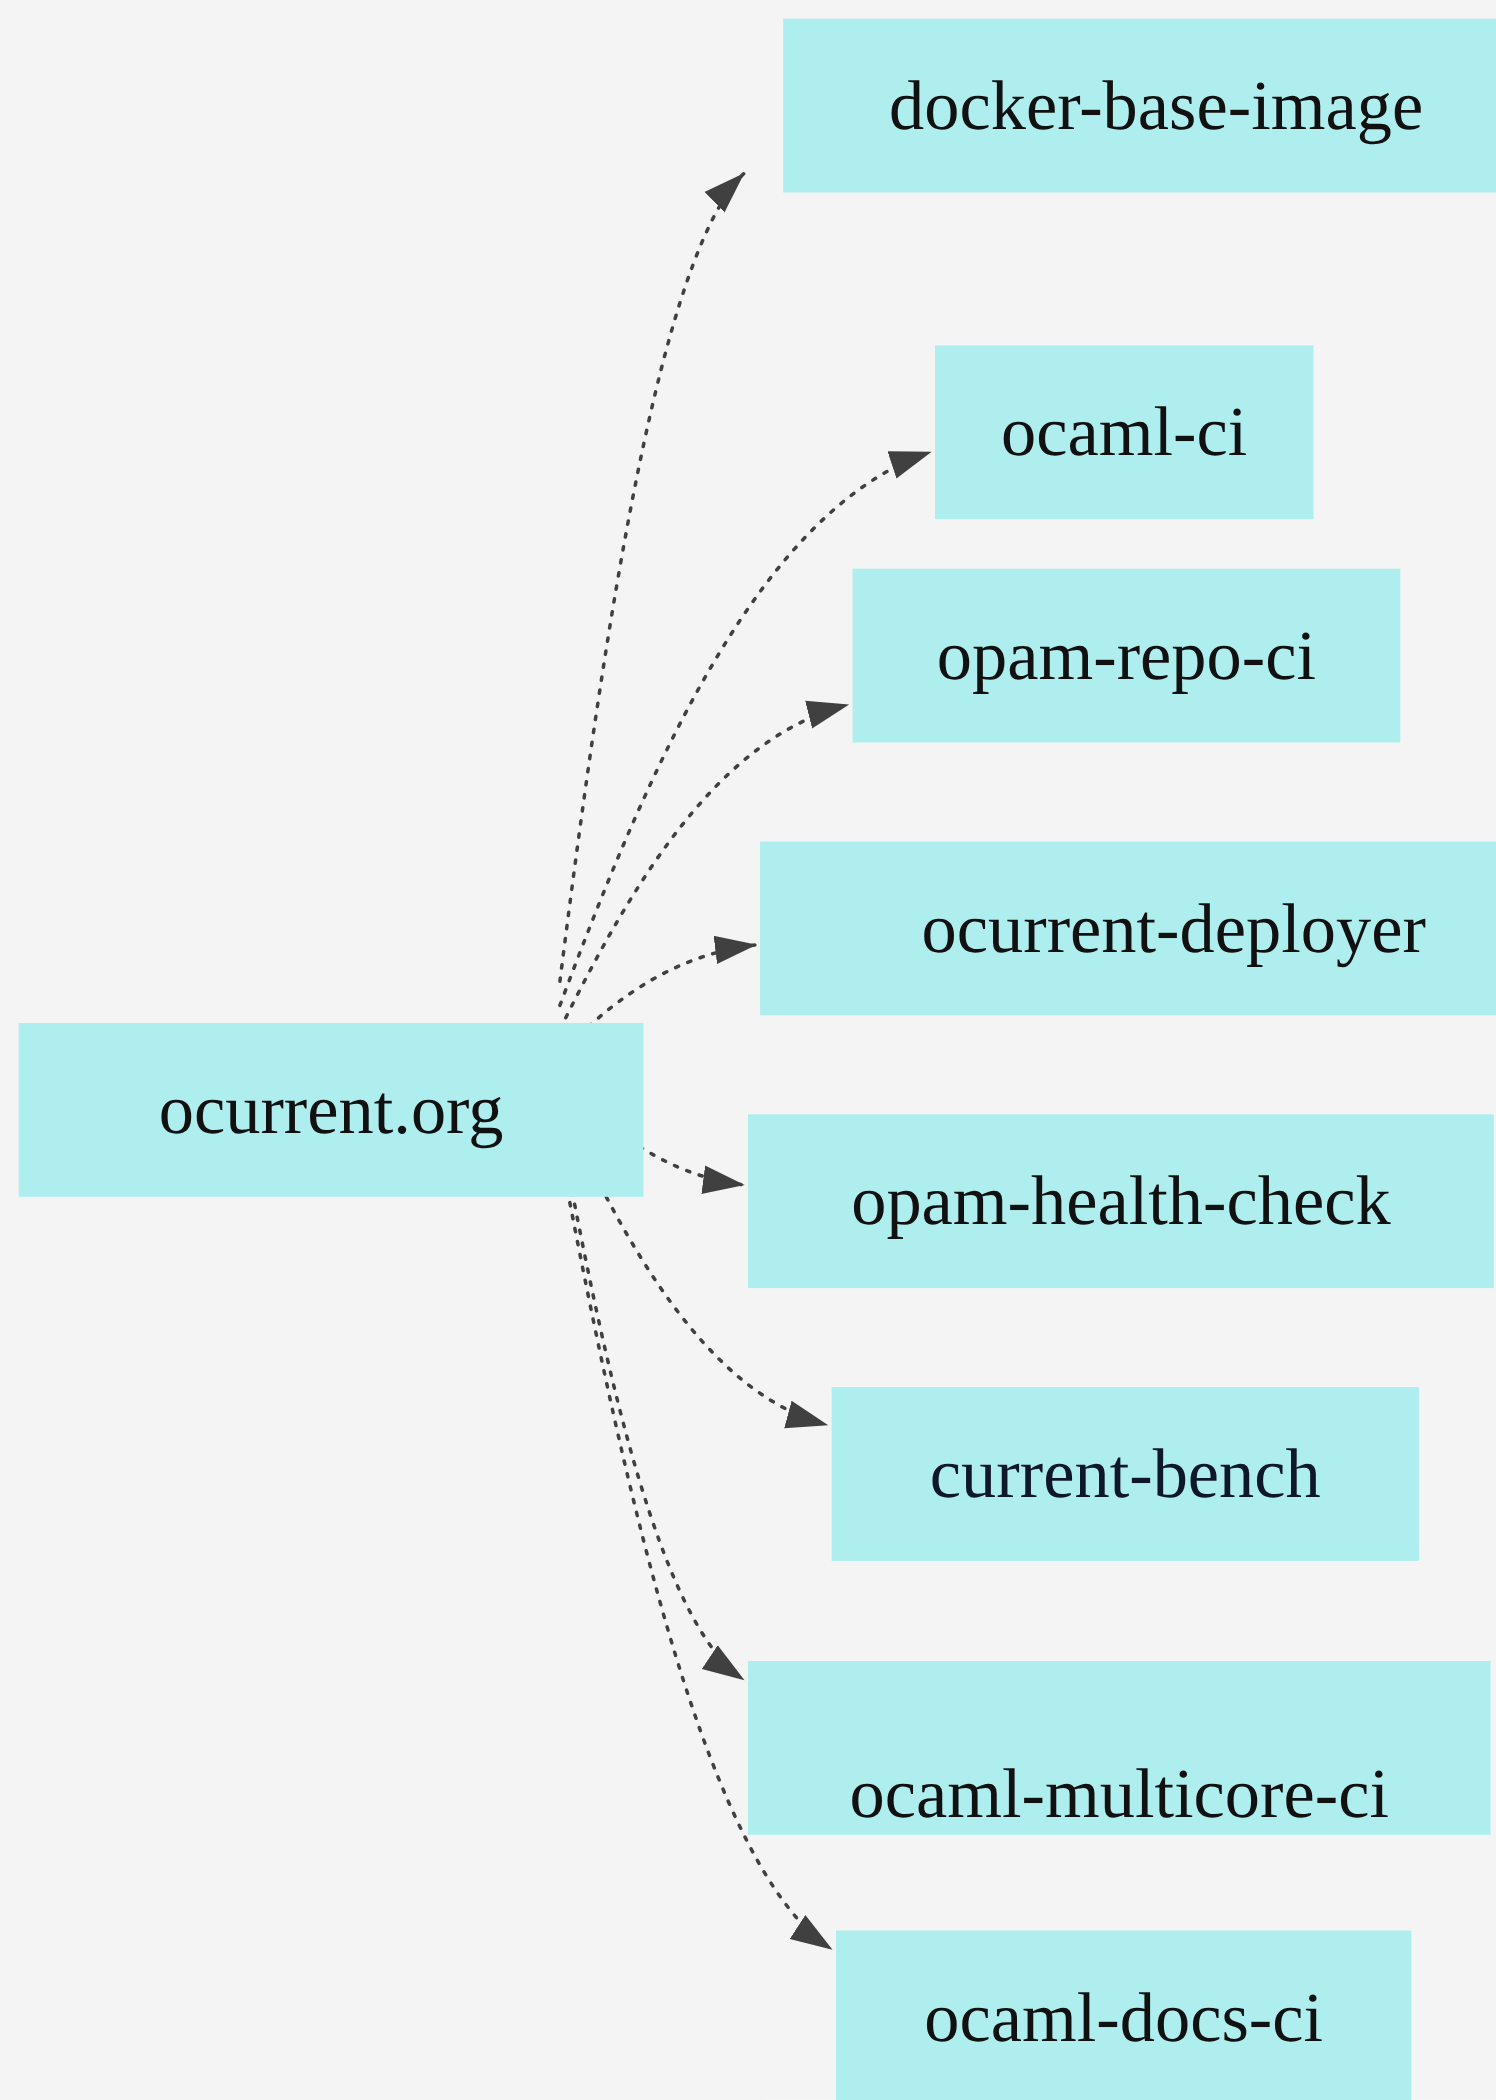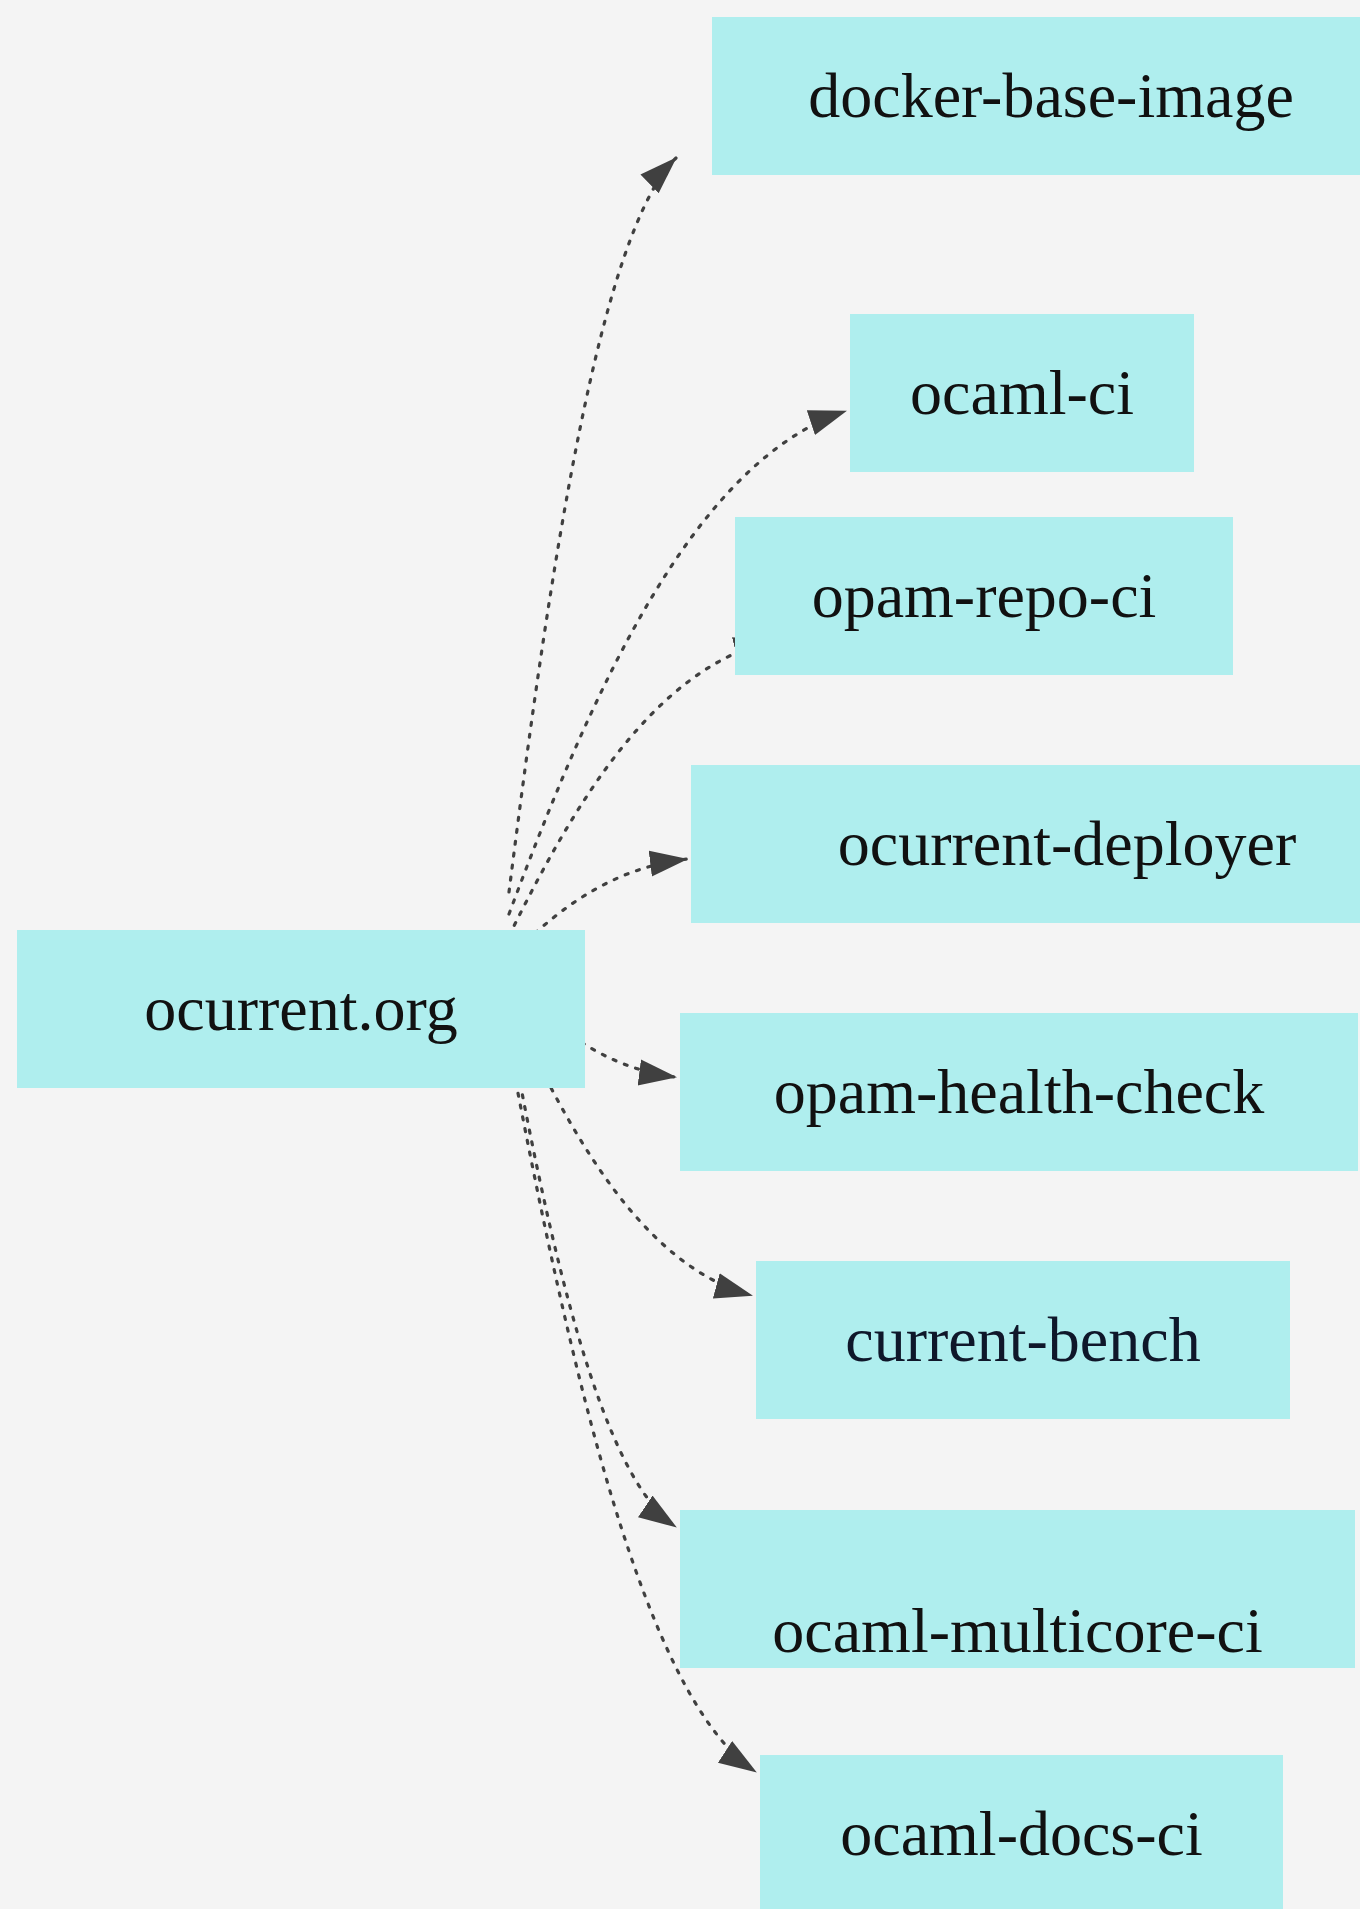--- a/index.html
+++ b/index.html
@@ -30,21 +30,21 @@
     font-size: 64px;
     display: flex;
     align-items: center;
     justify-content: center;
     white-space: nowrap;
     text-align: center;
   }
   .node-root { left: 17px;  top: 930px;  width: 568px; }
   .n0        { left: 712px; top: 17px;   width: 678px; }
   .n1        { left: 850px; top: 270px;  width: 344px; }
-  .n2        { left: 735px; top: 517px;  width: 498px; }
+  .n2        { left: 775px; top: 517px;  width: 498px; }
   .n3        { left: 691px; top: 765px;  width: 664px; }
   .n4        { left: 680px; top: 1013px; width: 678px; }
   .n5        { left: 756px; top: 1261px; width: 534px; }
   .n6        { left: 680px; top: 1510px; width: 675px; align-items: flex-end; }
   .n7        { left: 760px; top: 1755px; width: 523px; }
 </style>
 </head>
 <body>
 
 <div id="canvas" style="background: rgb(244, 244, 244);">

